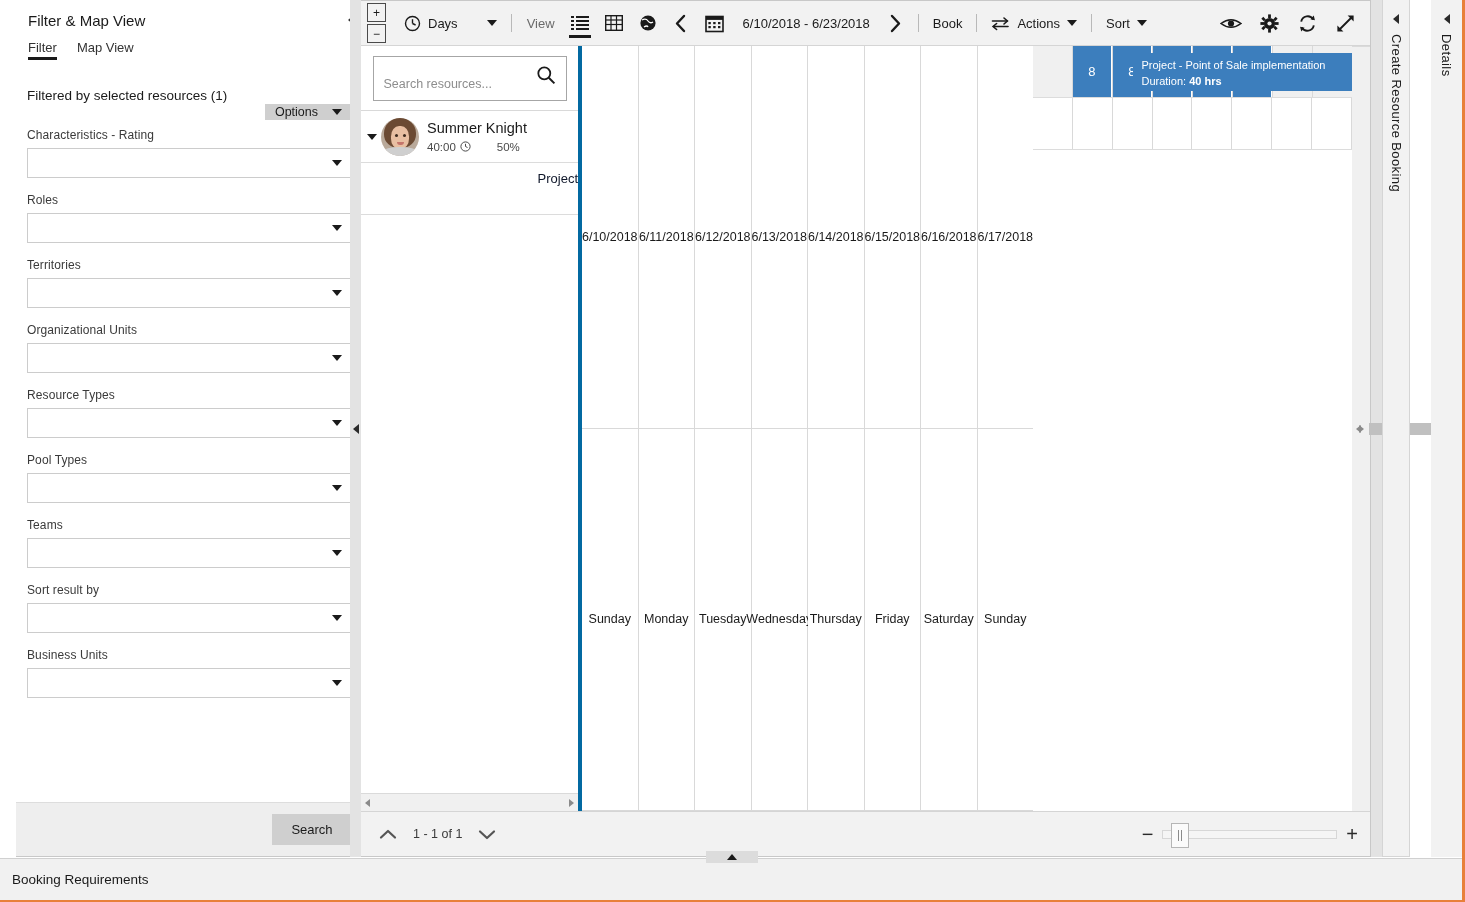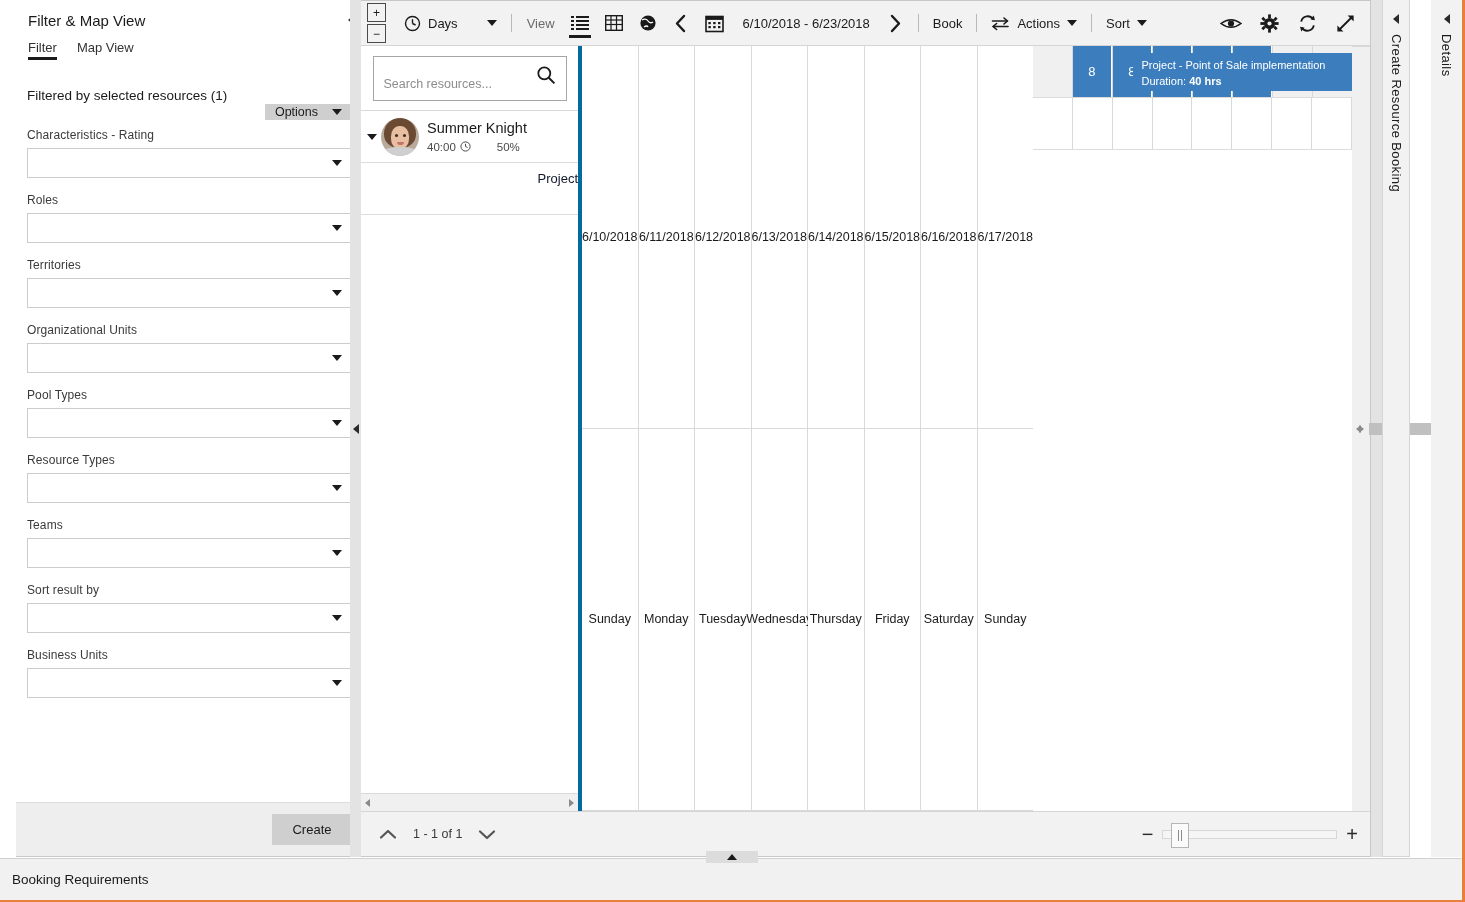--- a/index.html
+++ b/index.html
@@ -448,28 +448,28 @@
       </div>
 
       <div class="field">
         <div class="field-label">Organizational Units</div>
         <div class="field-select">
           <span class="caret-down"></span>
         </div>
       </div>
 
       <div class="field">
-        <div class="field-label">Pool Types</div>
+        <div class="field-label">Resource Types</div>
         <div class="field-select">
           <span class="caret-down"></span>
         </div>
       </div>
 
       <div class="field">
-        <div class="field-label">Resource Types</div>
+        <div class="field-label">Pool Types</div>
         <div class="field-select">
           <span class="caret-down"></span>
         </div>
       </div>
 
       <div class="field">
         <div class="field-label">Teams</div>
         <div class="field-select">
           <span class="caret-down"></span>
         </div>
@@ -485,21 +485,21 @@
       <div class="field">
         <div class="field-label">Business Units</div>
         <div class="field-select">
           <span class="caret-down"></span>
         </div>
       </div>
 
     </div>
 
     <div id="filter-footer">
-      <button id="search-button">Create</button>
+      <button id="search-button">Search</button>
     </div>
   </div>
 
   <div class="splitter" id="splitter-left">
     <span class="arrow-left"></span>
   </div>
   <div class="splitter" id="splitter-right">
     <span class="arrow-left"></span>
   </div>
 

